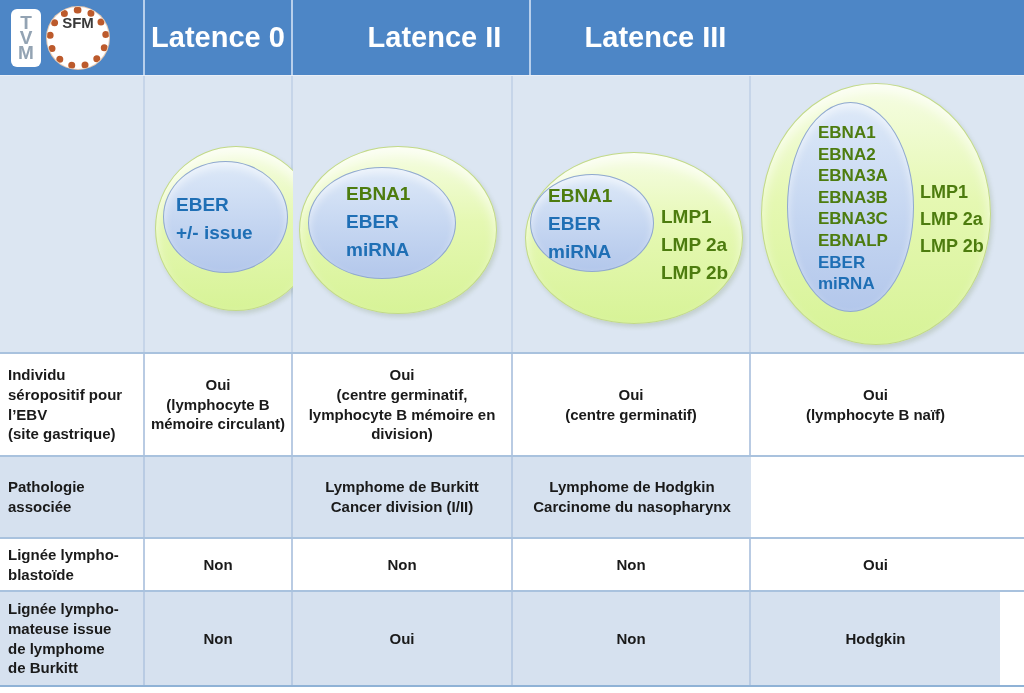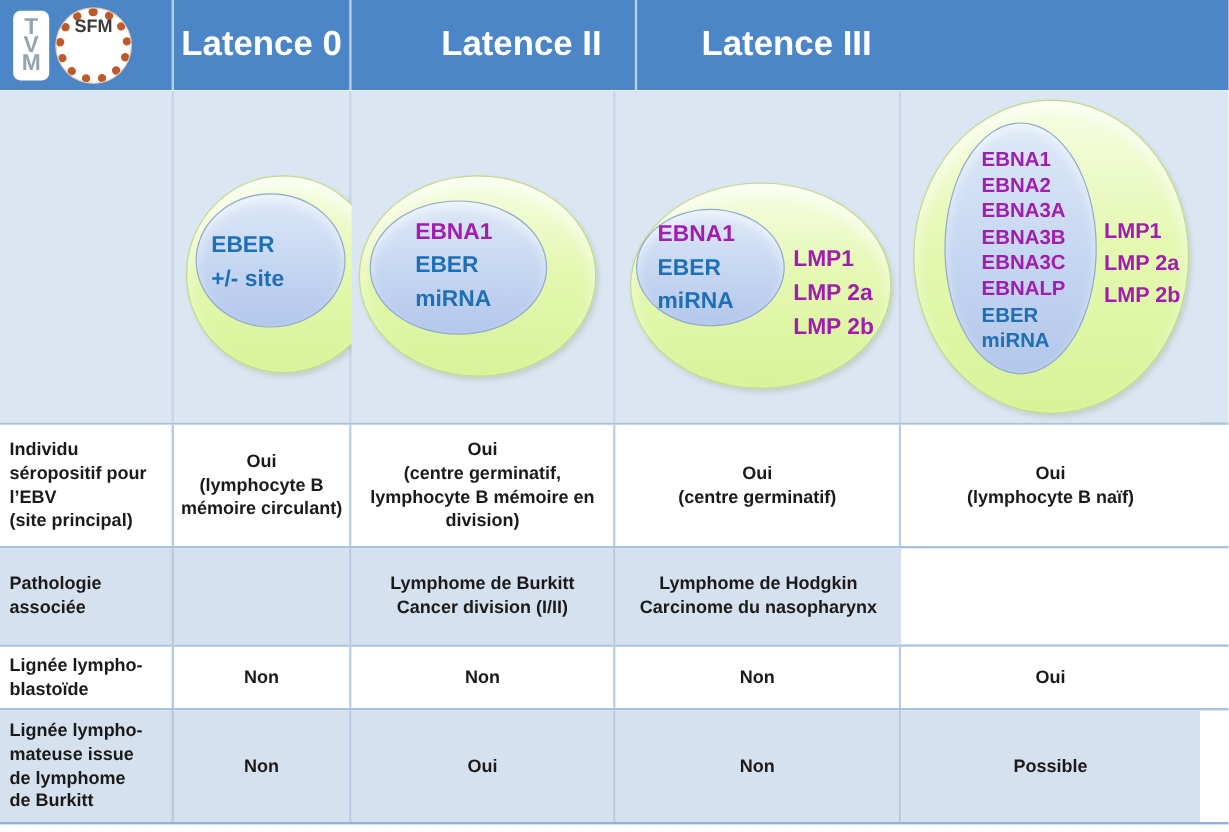--- a/index.html
+++ b/index.html
@@ -28,21 +28,21 @@
   .dcell:last-child{border-right:none;}
   .cyto{position:absolute;border-radius:50%;
     background:linear-gradient(180deg,#f6fde4 0%,#e5f8b2 45%,#d7f397 100%);
     border:1px solid #c2d989;
     box-shadow:inset 0 8px 12px rgba(255,255,255,.65), 2px 3px 4px rgba(110,130,80,.22);}
   .nucl{position:absolute;border-radius:50%;
     background:linear-gradient(180deg,#dde9f8 0%,#c5d6f1 55%,#b3c7eb 100%);
     border:1px solid #90a9cf;
     box-shadow:inset 0 5px 9px rgba(255,255,255,.55);}
   .genes{position:absolute;font-weight:bold;white-space:nowrap;}
-  .genes div.k{color:#a21caf;}
+  .genes div.k{color:#4d7c0f;}
   .genes div.b{color:#1f6fb5;}
 
   
   .trow{border-top:2px solid #a9c2de;}
   .trow .cell{border-right:2px solid #b9cbe3;display:flex;align-items:center;justify-content:center;
     text-align:center;font-weight:bold;font-size:15px;color:#1a1a1a;white-space:pre-line;line-height:1.32;padding:2px 4px;}
   .trow .cell:last-child{border-right:none;}
   .trow .rlabel{justify-content:flex-start;text-align:left;padding-left:8px;white-space:pre-line;}
   .bg-white{background:#ffffff;}
   .bg-blue{background:#d6e1ef;}
@@ -75,21 +75,21 @@
   </div>
 
   <div class="row diagband">
     <div class="c0 dcell"></div>
 
     <div class="c1 dcell">
       <div class="cyto" style="left:10px;top:70px;width:162px;height:165px;"></div>
       <div class="nucl" style="left:18px;top:85px;width:125px;height:112px;"></div>
       <div class="genes fs19" style="left:31px;top:115px;">
         <div class="b">EBER</div>
-        <div class="b">+/- site</div>
+        <div class="b">+/- issue</div>
       </div>
     </div>
 
     <div class="c2 dcell">
       <div class="cyto" style="left:6px;top:70px;width:198px;height:168px;"></div>
       <div class="nucl" style="left:15px;top:91px;width:148px;height:112px;"></div>
       <div class="genes fs19" style="left:53px;top:104px;">
         <div class="k">EBNA1</div>
         <div class="b">EBER</div>
         <div class="b">miRNA</div>
@@ -129,21 +129,21 @@
         <div class="k">LMP 2a</div>
         <div class="k">LMP 2b</div>
       </div>
     </div>
   </div>
 
   <div class="row trow r1">
     <div class="c0 cell rlabel bg-white">Individu
 séropositif pour
 l’EBV
-(site principal)</div>
+(site gastrique)</div>
     <div class="c1 cell bg-white">Oui
 (lymphocyte B
 mémoire circulant)</div>
     <div class="c2 cell bg-white">Oui
 (centre germinatif,
 lymphocyte B mémoire en
 division)</div>
     <div class="c3 cell bg-white">Oui
 (centre germinatif)</div>
     <div class="c4 cell bg-white">Oui
@@ -170,18 +170,18 @@
   </div>
 
   <div class="row trow r4">
     <div class="c0 cell rlabel bg-blue">Lignée lympho-
 mateuse issue
 de  lymphome
 de Burkitt</div>
     <div class="c1 cell bg-blue">Non</div>
     <div class="c2 cell bg-blue">Oui</div>
     <div class="c3 cell bg-blue">Non</div>
-    <div class="c4 cell bg-blue">Possible</div>
+    <div class="c4 cell bg-blue">Hodgkin</div>
   </div>
 
   <div class="bottom-strip"></div>
 
 </div>
 
 </body></html>

